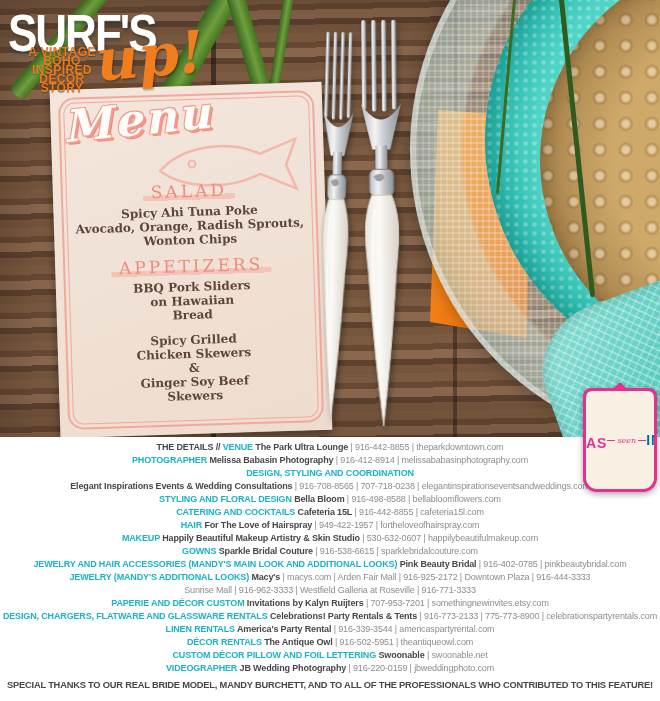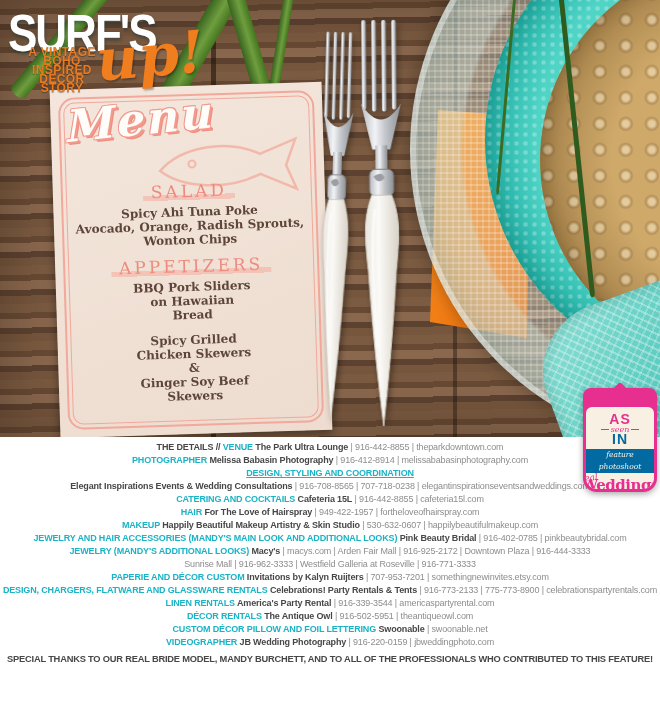--- a/index.html
+++ b/index.html
@@ -95,42 +95,42 @@
     font-weight:bold;font-size:58px;color:#f07d1e;transform:rotate(-5deg);
     text-shadow:1px 2px 2px rgba(0,0,0,.3);}
 
   
   .badge{position:absolute;left:583px;top:388px;width:74px;height:104px;z-index:30;}
   .badge-outer{position:absolute;inset:0;background:#e72f8f;border-radius:8px 8px 14px 14px;
     box-shadow:0 2px 6px rgba(0,0,0,.35);}
   .badge-outer::before{content:"";position:absolute;top:-4px;left:50%;width:10px;height:10px;
     background:#e72f8f;transform:translateX(-50%) rotate(45deg);border-radius:2px;}
   .badge-inner{position:absolute;inset:3px;background:#f7f0e3;border-radius:6px 6px 11px 11px;
-    display:flex;flex-direction:column;align-items:center;overflow:hidden;margin-top:16px;}
+    display:flex;flex-direction:row;align-items:center;overflow:hidden;}
   .badge-as{color:#e72f8f;font-weight:bold;font-size:14px;line-height:13px;margin-top:6px;letter-spacing:1px;}
   .badge-seen{position:relative;color:#e72f8f;font-family:"DejaVu Serif",serif;font-style:italic;
     font-size:8px;line-height:7px;padding:0 10px;}
   .badge-seen::before,.badge-seen::after{content:"";position:absolute;top:3px;width:8px;height:1px;background:#e72f8f;}
   .badge-seen::before{left:0;} .badge-seen::after{right:0;}
   .badge-in{color:#0369a1;font-weight:bold;font-size:14px;line-height:13px;letter-spacing:1px;}
   .badge-band{width:100%;background:#0369a1;color:#f7f0e3;text-align:center;
     font-family:"DejaVu Serif",serif;font-style:italic;font-size:7.5px;line-height:12px;margin-top:3px;}
   .badge-rw{position:relative;margin-top:5px;text-align:center;}
   .badge-real{position:absolute;left:-1px;top:-5px;color:#e72f8f;font-family:"DejaVu Serif",serif;
     font-style:italic;font-size:9px;transform:rotate(-8deg);}
   .badge-weddings{color:#e72f8f;font-family:"DejaVu Serif",serif;font-weight:bold;font-size:15px;
     letter-spacing:-.5px;line-height:15px;}
   .badge-site{color:#dc8cb7;font-size:4.5px;letter-spacing:.4px;line-height:5px;}
 
   
   .credits{position:absolute;left:0;top:437px;width:660px;height:264px;background:#fff;
     padding-top:4px;box-sizing:border-box;}
   .credit-line{text-align:center;white-space:nowrap;font-size:9px;line-height:13px;
     letter-spacing:-.15px;color:#8d8d8d;}
-  .credit-line.header{color:#1ab3c5;font-weight:bold;text-decoration:underline;}
+  .credit-line.header{color:#1ab3c5;font-weight:bold;}
   .credit-line.special{color:#3c3c3c;font-weight:bold;font-size:9.3px;margin-top:4px;letter-spacing:-.2px;}
   .seg-label{color:#1ab3c5;font-weight:bold;}
   .seg-name{color:#474747;font-weight:bold;}
   .seg-dark{color:#474747;font-weight:bold;}
   .seg-plain{color:#8d8d8d;}
 </style>
 </head>
 <body>
 
 <div class="page">
@@ -222,23 +222,25 @@
       </div>
     </div>
   </div>
 
   <div class="credits">
     <div>
         <div class="credit-line"><span class="seg-dark">THE DETAILS  //  </span><span class="seg-label">VENUE </span><span class="seg-name">The Park Ultra Lounge</span><span class="seg-plain">  |  916-442-8855  |  theparkdowntown.com</span></div>
         <div class="credit-line"><span class="seg-label">PHOTOGRAPHER </span><span class="seg-name">Melissa Babasin Photography</span><span class="seg-plain">  |  916-412-8914  |  melissababasinphotography.com</span></div>
         <div class="credit-line header"><span class="seg-label">DESIGN, STYLING AND COORDINATION</span></div>
         <div class="credit-line"><span class="seg-name">Elegant Inspirations Events &amp; Wedding Consultations</span><span class="seg-plain">  |  916-708-8565  |  707-718-0238  |  elegantinspirationseventsandweddings.com</span></div>
+        <div class="credit-line"><span class="seg-label">STYLING AND FLORAL DESIGN </span><span class="seg-name">Bella Bloom</span><span class="seg-plain">  |  916-498-8588  |  bellabloomflowers.com</span></div>
         <div class="credit-line"><span class="seg-label">CATERING AND COCKTAILS </span><span class="seg-name">Cafeteria 15L</span><span class="seg-plain">  |  916-442-8855  |  cafeteria15l.com</span></div>
         <div class="credit-line"><span class="seg-label">HAIR </span><span class="seg-name">For The Love of Hairspray</span><span class="seg-plain">  |  949-422-1957  |  fortheloveofhairspray.com</span></div>
         <div class="credit-line"><span class="seg-label">MAKEUP </span><span class="seg-name">Happily Beautiful Makeup Artistry &amp; Skin Studio</span><span class="seg-plain">  |  530-632-0607  |  happilybeautifulmakeup.com</span></div>
+        <div class="credit-line"><span class="seg-label">GOWNS </span><span class="seg-name">Sparkle Bridal Couture</span><span class="seg-plain">  |  916-538-6615  |  sparklebridalcouture.com</span></div>
         <div class="credit-line"><span class="seg-label">JEWELRY AND HAIR ACCESSORIES (MANDY'S MAIN LOOK AND ADDITIONAL LOOKS) </span><span class="seg-name">Pink Beauty Bridal</span><span class="seg-plain">  |  916-402-0785   |   pinkbeautybridal.com</span></div>
         <div class="credit-line"><span class="seg-label">JEWELRY (MANDY'S ADDITIONAL LOOKS) </span><span class="seg-name">Macy's</span><span class="seg-plain">  |  macys.com  |  Arden Fair Mall | 916-925-2172 | Downtown Plaza | 916-444-3333</span></div>
         <div class="credit-line"><span class="seg-plain">Sunrise Mall | 916-962-3333 | Westfield Galleria at Roseville | 916-771-3333</span></div>
         <div class="credit-line"><span class="seg-label">PAPERIE AND DÉCOR CUSTOM </span><span class="seg-name">Invitations by Kalyn Ruijters</span><span class="seg-plain">  |  707-953-7201  |  somethingnewinvites.etsy.com</span></div>
         <div class="credit-line"><span class="seg-label">DESIGN, CHARGERS, FLATWARE AND GLASSWARE RENTALS </span><span class="seg-name">Celebrations! Party Rentals &amp; Tents</span><span class="seg-plain">  |  916-773-2133  |  775-773-8900  |  celebrationspartyrentals.com</span></div>
         <div class="credit-line"><span class="seg-label">LINEN RENTALS </span><span class="seg-name">America's Party Rental</span><span class="seg-plain">  |  916-339-3544  |  americaspartyrental.com</span></div>
         <div class="credit-line"><span class="seg-label">DÉCOR RENTALS </span><span class="seg-name">The Antique Owl</span><span class="seg-plain">  |  916-502-5951  |  theantiqueowl.com</span></div>
         <div class="credit-line"><span class="seg-label">CUSTOM DÉCOR PILLOW AND FOIL LETTERING </span><span class="seg-name">Swoonable</span><span class="seg-plain">  |  swoonable.net</span></div>
         <div class="credit-line"><span class="seg-label">VIDEOGRAPHER </span><span class="seg-name">JB Wedding Photography</span><span class="seg-plain">  |  916-220-0159   |   jbweddingphoto.com</span></div>
         <div class="credit-line special"><span class="seg-dark">SPECIAL THANKS TO OUR REAL BRIDE MODEL, MANDY BURCHETT, AND TO ALL OF THE PROFESSIONALS WHO CONTRIBUTED TO THIS FEATURE!</span></div>

